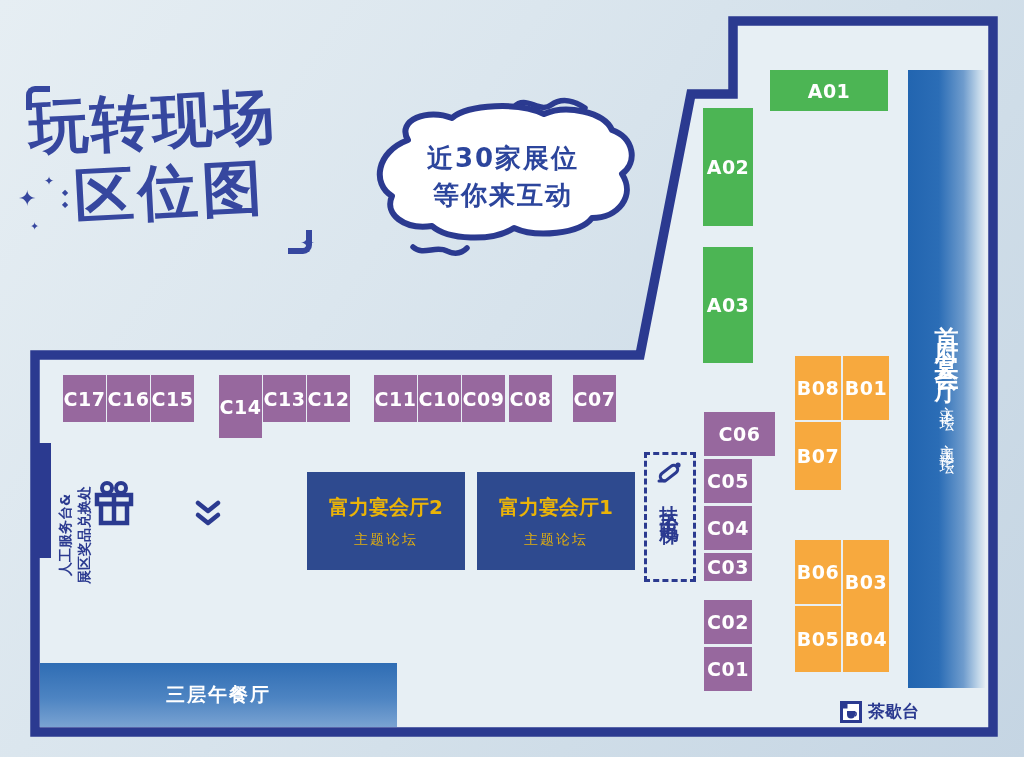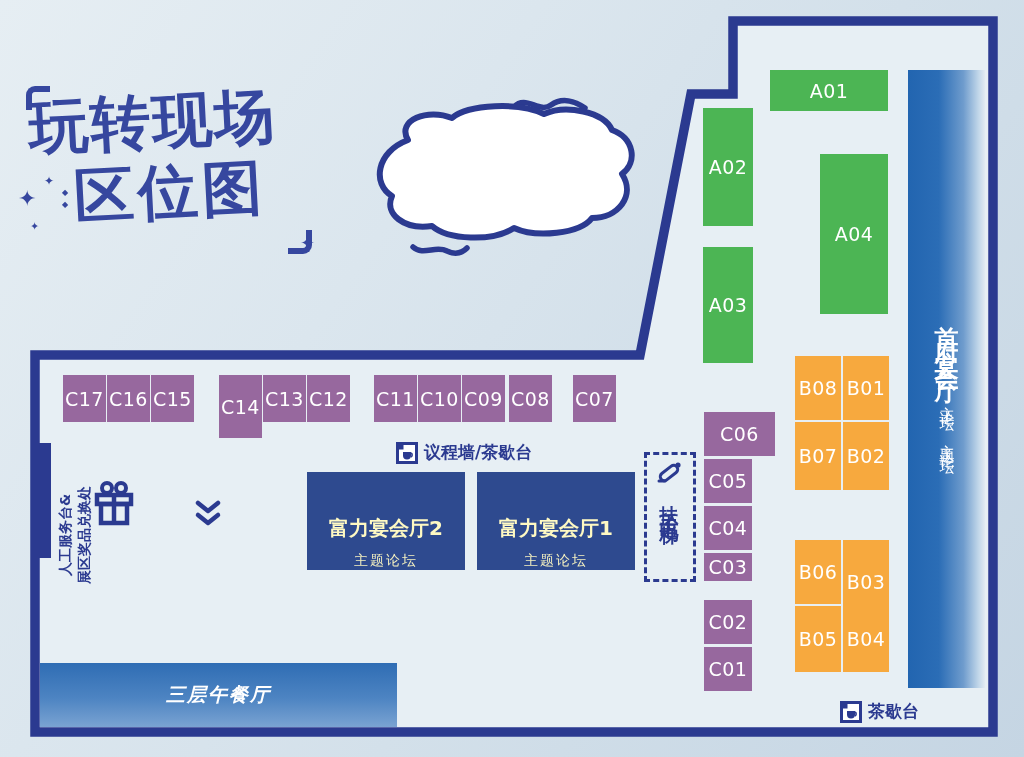--- a/index.html
+++ b/index.html
@@ -3,33 +3,33 @@
 <meta charset="utf-8">
 <style>
   html,body{margin:0;padding:0;background:#c9d8e4;}
   .stage{position:relative;width:1024px;height:757px;overflow:hidden;
     font-family:"DejaVu Sans",sans-serif;
     background:linear-gradient(125deg,#e6eef3 0%,#dbe6ee 35%,#cfdde8 70%,#c5d5e3 100%);}
   svg{display:block}
   .abs{position:absolute}
   
   .booth{position:absolute;display:flex;align-items:center;justify-content:center;
-    color:#fff;font-weight:normal;font-size:19px;letter-spacing:.5px;}
+    color:#fff;font-weight:bold;font-size:19px;letter-spacing:.5px;}
   .g{background:#4cb554}
   .o{background:#f7a93e}
   .p{background:#97689e}
   
-  .hall{position:absolute;background:#2e4a8f;color:#fef9c3;display:flex;flex-direction:column;
-    align-items:center;justify-content:flex-end;text-align:center;}
+  .hall{position:absolute;background:#2e4a8f;color:#eab308;display:flex;flex-direction:column;
+    align-items:center;justify-content:center;text-align:center;}
   .hall .hname{font-size:20px;font-weight:bold;margin-bottom:10px}
   .hall .hsub{font-size:14px;letter-spacing:2px;opacity:.95}
   .lunchbar{position:absolute;left:40px;top:663px;width:357px;height:64px;
     background:linear-gradient(180deg,#2f6db4 0%,#4d84c2 55%,#7aa3d2 100%);
     color:#fff;font-weight:bold;font-size:19px;letter-spacing:2px;
-    display:flex;align-items:center;justify-content:center;font-style:italic;}
+    display:flex;align-items:center;justify-content:center;}
   .rightbar{position:absolute;left:908px;top:70px;width:77px;height:618px;
     background:linear-gradient(90deg,#2265b0 0%,#2b6db6 40%,#6f9ccd 72%,#c3d8ea 92%,#e2ebf2 100%);
     display:flex;flex-direction:column;align-items:center;justify-content:center;color:#fff;}
   .vtext{writing-mode:vertical-rl;text-orientation:upright;}
   .rightbar .big{font-size:24px;font-weight:bold;letter-spacing:14px;margin-bottom:18px;}
   .rightbar .small{font-size:15px;letter-spacing:5px;}
   
   .dashedbox{position:absolute;border:3px dashed #2b3a90;display:flex;flex-direction:column;
     align-items:center;color:#2b3a90;}
   .to4f{left:231px;top:453px;width:58px;height:121px;justify-content:flex-start;padding-top:6px;}
@@ -76,46 +76,42 @@
   </div>
   <div class="bracket br-br"></div>
   <span class="spark" style="left:18px;top:186px;font-size:22px">✦</span>
   <span class="spark" style="left:44px;top:174px;font-size:12px">✦</span>
   <span class="spark" style="left:30px;top:220px;font-size:11px">✦</span>
   <span class="spark" style="left:300px;top:232px;font-size:18px">✦</span>
   <span class="spark" style="left:62px;top:188px;font-size:8px">◆</span>
   <span class="spark" style="left:62px;top:200px;font-size:8px">◆</span>
 
   <div class="bubbletext">
+    <div>近30家展位</div>
+    <div>等你来互动</div>
   </div>
 
   <div class="booth g" style="left:770px;top:70px;width:118px;height:41px">
       <span>A01</span>
     </div>
   <div class="booth g" style="left:703px;top:108px;width:50px;height:118px">
       <span>A02</span>
     </div>
   <div class="booth g" style="left:703px;top:247px;width:50px;height:116px">
       <span>A03</span>
     </div>
-  <div class="booth g" style="left:820px;top:154px;width:68px;height:160px">
-      <span>A04</span>
-    </div>
 
   <div class="booth o" style="left:795px;top:356px;width:46px;height:64px">
       <span>B08</span>
     </div>
   <div class="booth o" style="left:843px;top:356px;width:46px;height:64px">
       <span>B01</span>
     </div>
   <div class="booth o" style="left:795px;top:422px;width:46px;height:68px">
       <span>B07</span>
-    </div>
-  <div class="booth o" style="left:843px;top:422px;width:46px;height:68px">
-      <span>B02</span>
     </div>
   <div class="booth o" style="left:795px;top:540px;width:46px;height:64px">
       <span>B06</span>
     </div>
   <div class="booth o" style="left:843px;top:540px;width:46px;height:84px">
       <span>B03</span>
     </div>
   <div class="booth o" style="left:795px;top:606px;width:46px;height:66px">
       <span>B05</span>
     </div>
@@ -187,29 +183,20 @@
 
   <div class="rightbar">
     <div class="vtext big">首府宴会厅</div>
     <div class="vtext small">主论坛/主题论坛</div>
   </div>
 
   <div class="lunchbar">
     <span>三层午餐厅</span>
   </div>
 
-  <div class="maplabel" style="left:396px;top:441px">
-    <svg width="22" height="22" viewBox="0 0 22 22">
-      <rect x="1.5" y="1.5" width="19" height="19" fill="#ffffff" stroke="#2b3a90" stroke-width="3"></rect>
-      <rect x="1.5" y="1.5" width="6" height="6" fill="#2b3a90"></rect>
-      <path d="M7,10 h8 v3.5 a4,4 0 0 1 -8,0 Z" fill="#2b3a90"></path>
-      <path d="M15,11 a2.3,2.3 0 0 1 0,4" fill="none" stroke="#2b3a90" stroke-width="1.6"></path>
-    </svg>
-    <span>议程墙/茶歇台</span>
-  </div>
 
   <div class="maplabel" style="left:840px;top:700px">
     <svg width="22" height="22" viewBox="0 0 22 22">
       <rect x="1.5" y="1.5" width="19" height="19" fill="#ffffff" stroke="#2b3a90" stroke-width="3"></rect>
       <rect x="1.5" y="1.5" width="6" height="6" fill="#2b3a90"></rect>
       <path d="M7,10 h8 v3.5 a4,4 0 0 1 -8,0 Z" fill="#2b3a90"></path>
       <path d="M15,11 a2.3,2.3 0 0 1 0,4" fill="none" stroke="#2b3a90" stroke-width="1.6"></path>
     </svg>
     <span>茶歇台</span>
   </div>

